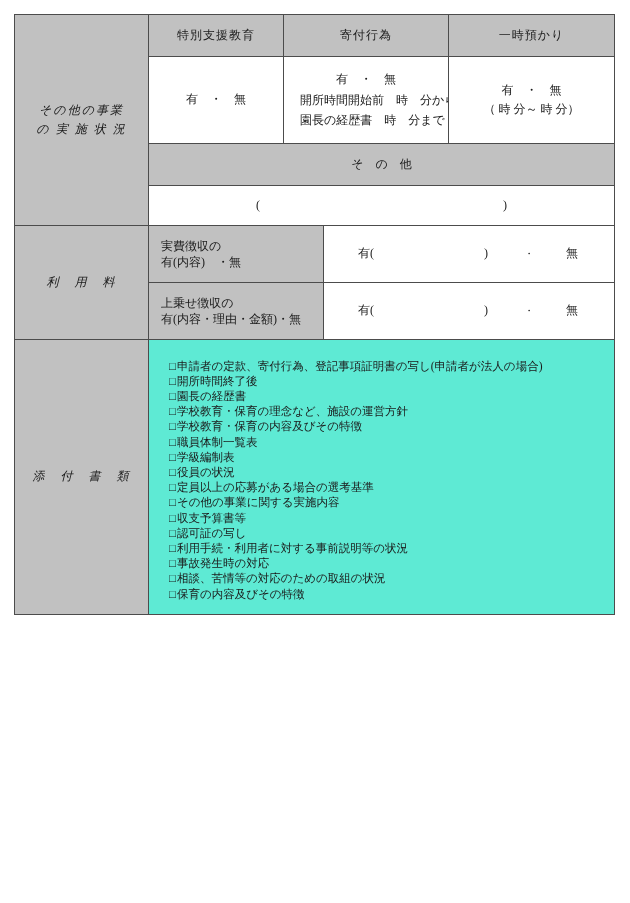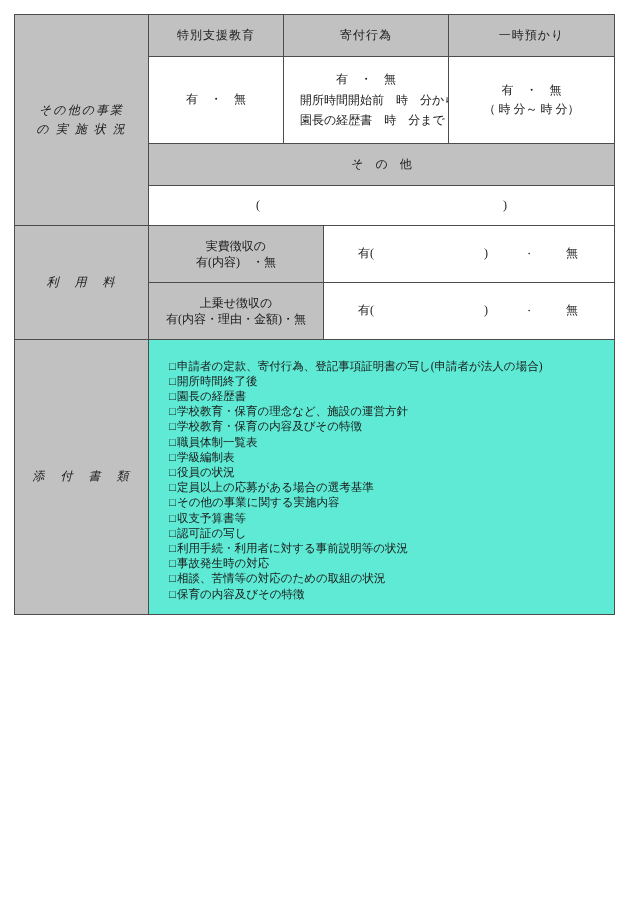--- a/index.html
+++ b/index.html
@@ -52,21 +52,21 @@
   .ext-cell div.cline { text-align: center; padding-left: 0; }
   .tmp-cell div { line-height: 19px; text-align: center; white-space: nowrap; }
 
   .paren-row {
     display: flex;
     justify-content: space-between;
     align-items: center;
     padding: 0 95px;
   }
 
-  .sublabel { text-align: center; line-height: 16px; }
+  .sublabel { text-align: left; line-height: 16px; }
 
   .fee-value {
     display: flex;
     align-items: center;
     height: 100%;
     padding: 0 24px 0 22px;
     white-space: nowrap;
   }
   .fv-close { margin-left: auto; }
   .fv-dot { margin-left: 36px; font-size: 10px; }

